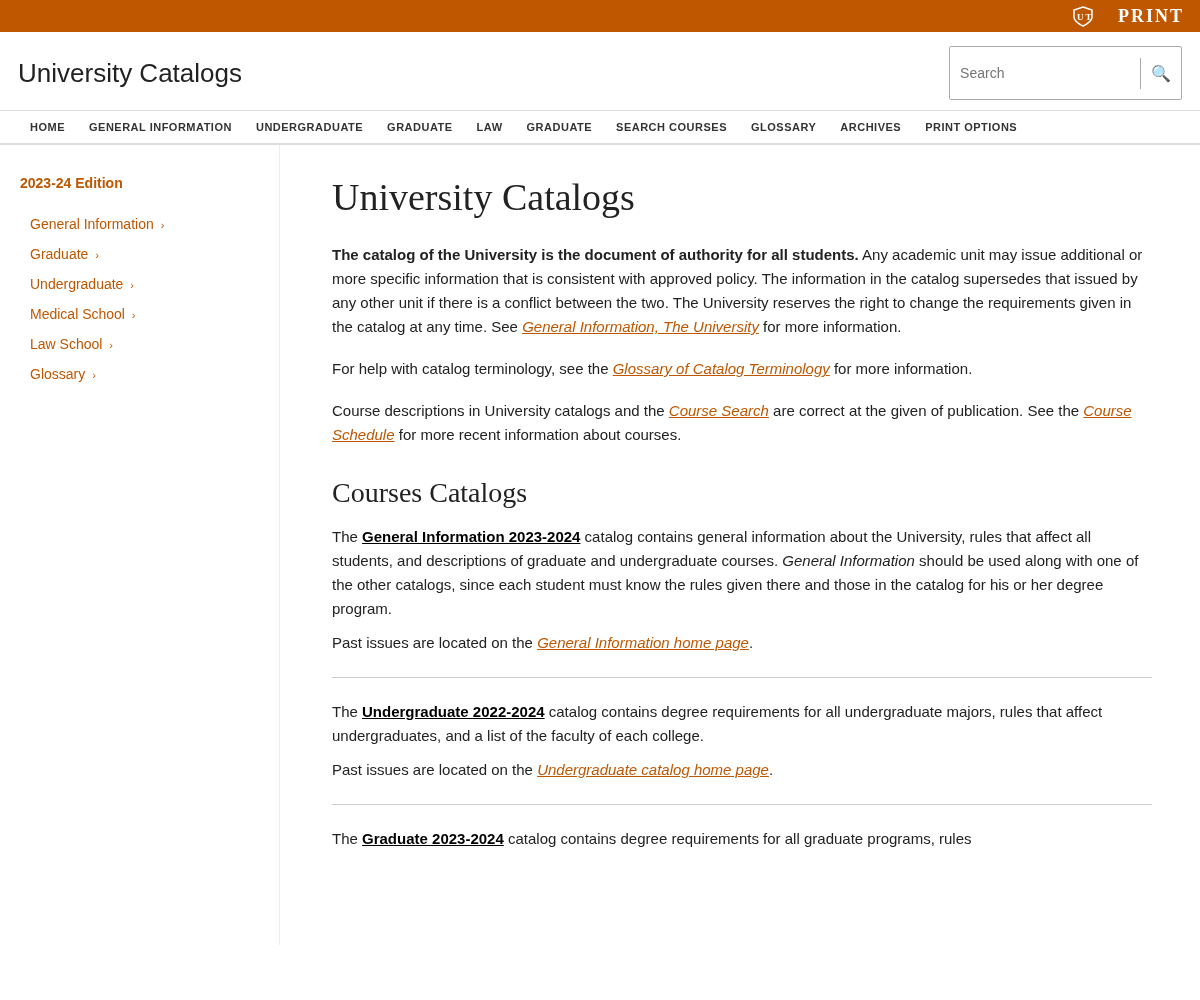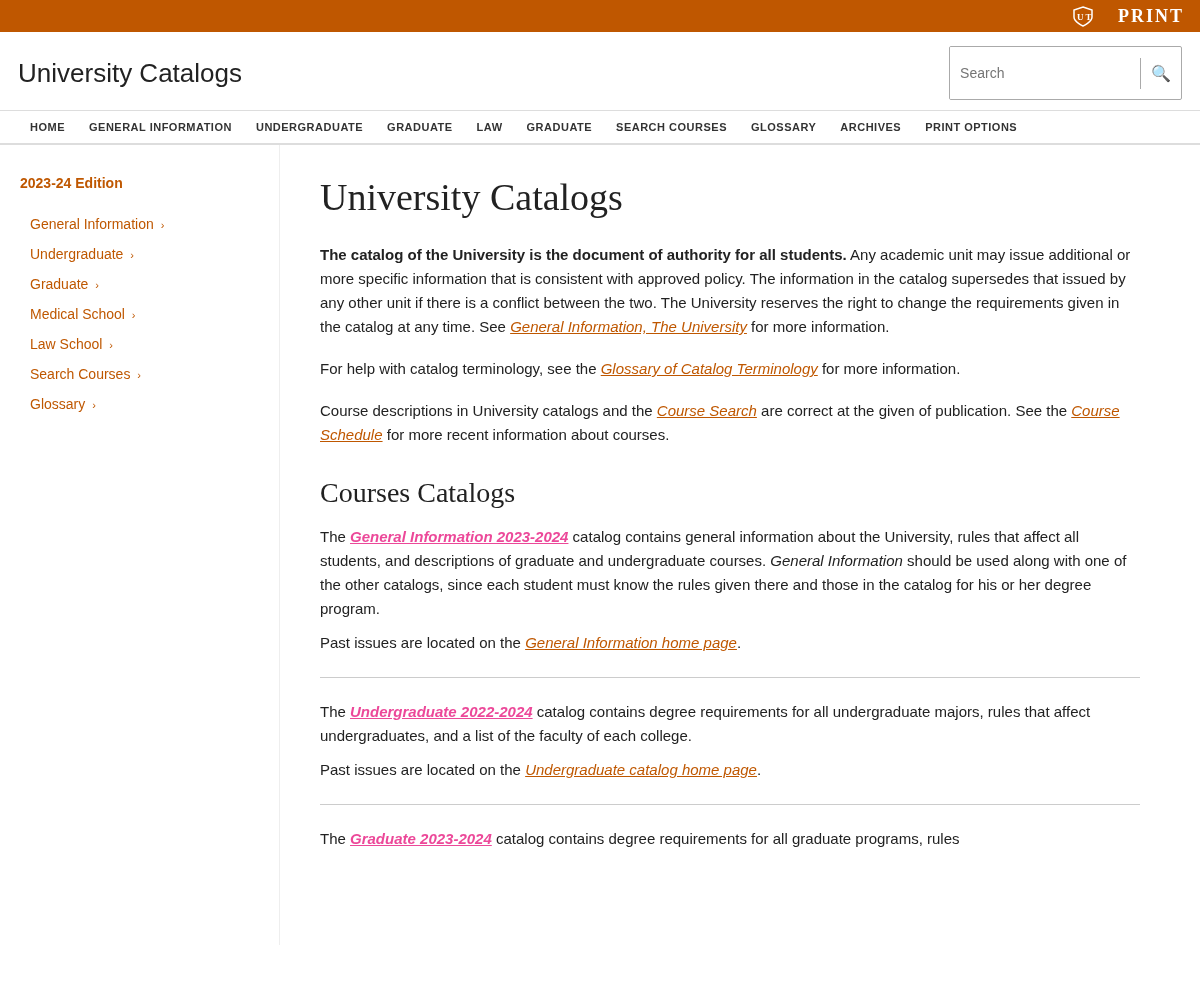--- a/index.html
+++ b/index.html
@@ -82,20 +82,21 @@
       font-weight: bold;
       color: #333;
       text-decoration: none;
       letter-spacing: 0.5px;
     }
 
     
     #content-wrapper {
       display: flex;
       min-height: 800px;
+      gap: 12px;
     }
 
     
     #sidebar {
       width: 280px;
       min-width: 220px;
       padding: 30px 20px 20px 20px;
       border-right: 1px solid #eee;
       flex-shrink: 0;
     }
@@ -150,23 +151,22 @@
       margin: 30px 0 16px 0;
       font-family: Georgia, serif;
     }
     .catalog-block {
       margin-bottom: 10px;
       line-height: 1.6;
       color: #222;
     }
     .catalog-block em { font-style: italic; }
     .catalog-link {
-      color: #ec4899;
+      color: #000000;
       text-decoration: underline;
-      font-style: italic;
       font-weight: bold;
       cursor: pointer;
     }
     .past-issues {
       margin: 10px 0 0 0;
       line-height: 1.6;
       color: #222;
     }
     .past-issues a {
       color: #bf5700;
@@ -213,25 +213,24 @@
     <a href="#">ARCHIVES</a>
     <a href="#">PRINT OPTIONS</a>
   </nav>
 
 <div id="content-wrapper">
 
   <aside id="sidebar">
     <div id="edition-label">2023-24 Edition</div>
     <div id="sidebar-items">
         <a href="#" class="sidebar-item">General Information <span class="chevron">›</span></a>
+        <a href="#" class="sidebar-item">Graduate <span class="chevron">›</span></a>
         <a href="#" class="sidebar-item">Undergraduate <span class="chevron">›</span></a>
-        <a href="#" class="sidebar-item">Graduate <span class="chevron">›</span></a>
         <a href="#" class="sidebar-item">Medical School <span class="chevron">›</span></a>
         <a href="#" class="sidebar-item">Law School <span class="chevron">›</span></a>
-        <a href="#" class="sidebar-item">Search Courses <span class="chevron">›</span></a>
         <a href="#" class="sidebar-item">Glossary <span class="chevron">›</span></a>
       </div>
   </aside>
 
   <main id="main-content">
     <h1 id="page-heading">University Catalogs</h1>
 
     <p class="intro-text">
       <strong>The catalog of the University is the document of authority for all students.</strong><span> Any academic unit may issue additional or more specific information that is consistent with approved policy. The information in the catalog supersedes that issued by any other unit if there is a conflict between the two. The University reserves the right to change the requirements given in the catalog at any time. See </span><a class="content-link">General Information, The University</a><span> for more information.</span>
     </p>

